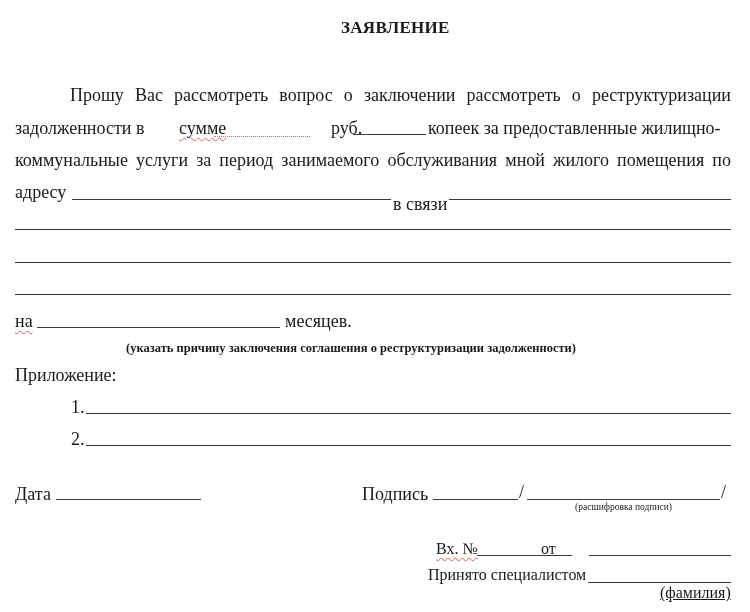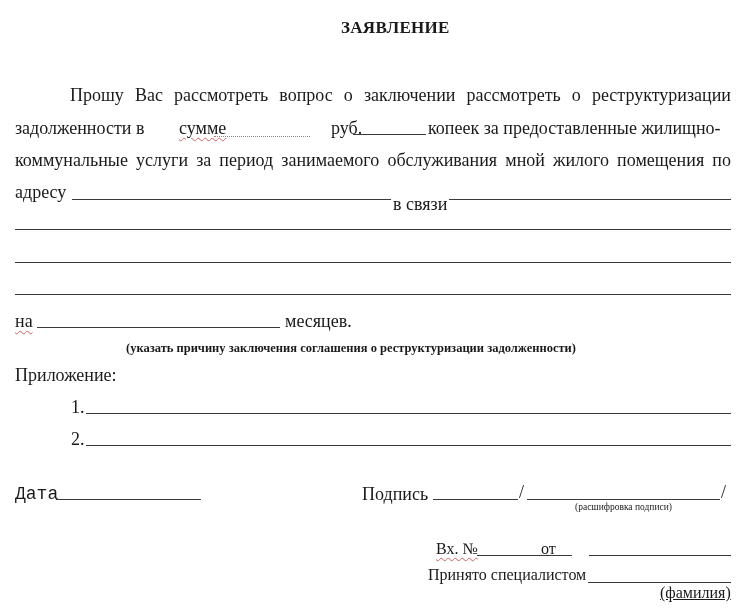--- a/index.html
+++ b/index.html
@@ -66,21 +66,21 @@
 <div class="abs t" style="left:285px; top:310px;">месяцев.</div>
 
 <div class="abs note" style="left:126px; top:341px;">(указать причину заключения соглашения о реструктуризации задолженности)</div>
 
 <div class="abs t" style="left:15px; top:364px;">Приложение:</div>
 <div class="abs t" style="left:71px; top:396px;">1.</div>
 <div class="line" style="left:86px; top:413px; width:645px;"></div>
 <div class="abs t" style="left:71px; top:428px;">2.</div>
 <div class="line" style="left:86px; top:445px; width:645px;"></div>
 
-<div class="abs t" style="left:15px; top:483px;font-family:Liberation Mono, monospace;">Дата</div>
+<div class="abs t" style="left:15px; top:483px;">Дата</div>
 <div class="line" style="left:56px; top:499px; width:145px;"></div>
 
 <div class="abs t" style="left:362px; top:483px;">Подпись</div>
 <div class="line" style="left:433px; top:499px; width:85px;"></div>
 <div class="abs t" style="left:519px; top:481px;">/</div>
 <div class="line" style="left:527px; top:499px; width:193px;"></div>
 <div class="abs t" style="left:721px; top:481px;">/</div>
 <div class="abs tiny" style="left:575px; top:502px;">(расшифровка подписи)</div>
 
 <div class="abs" style="left:436px; top:540px; font-size:16px;"><span class="squiggle">Вх. №</span></div>

